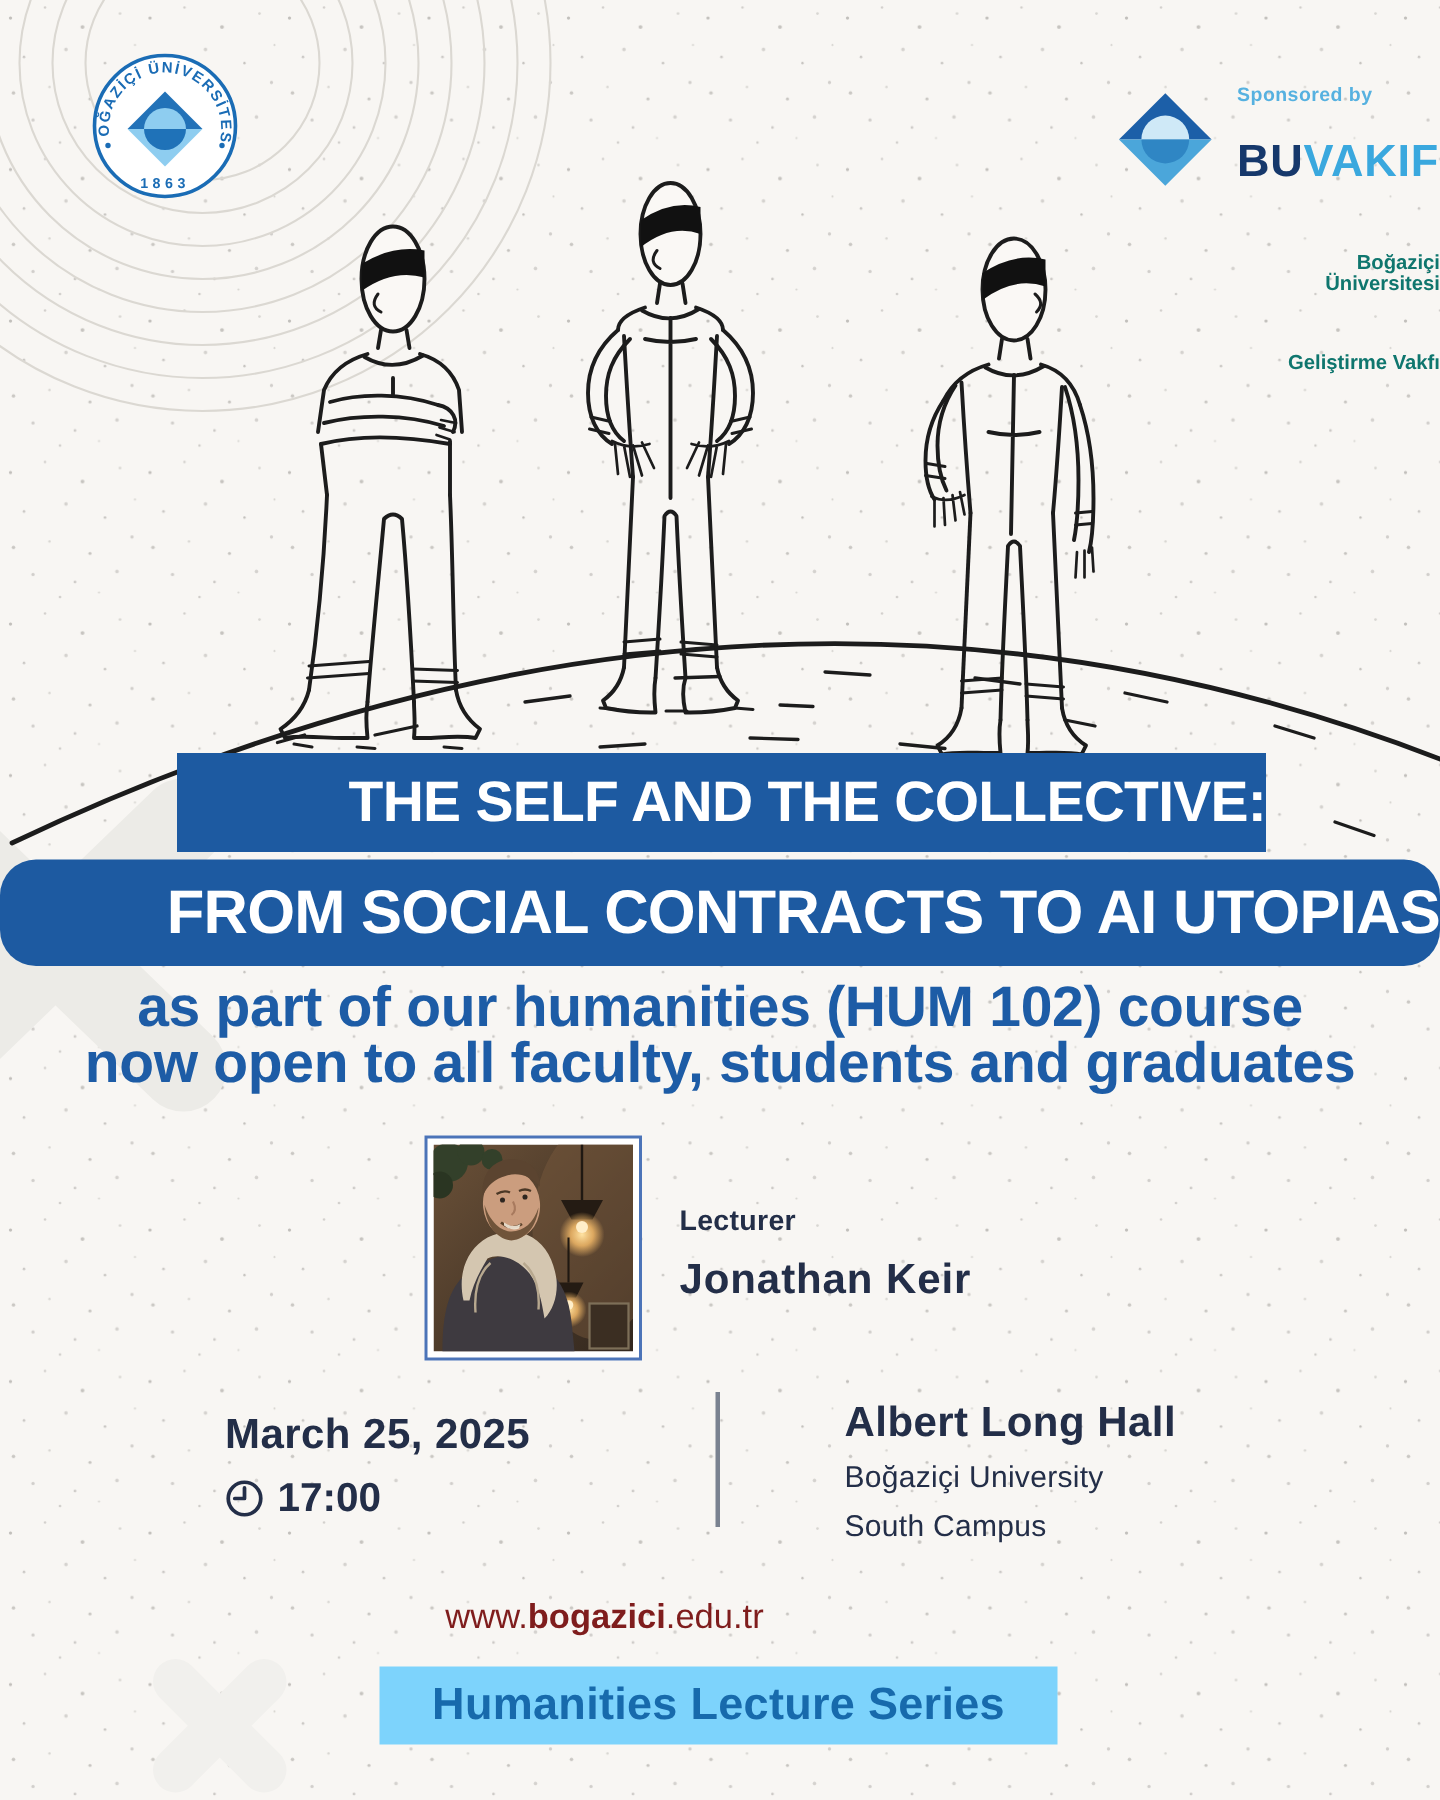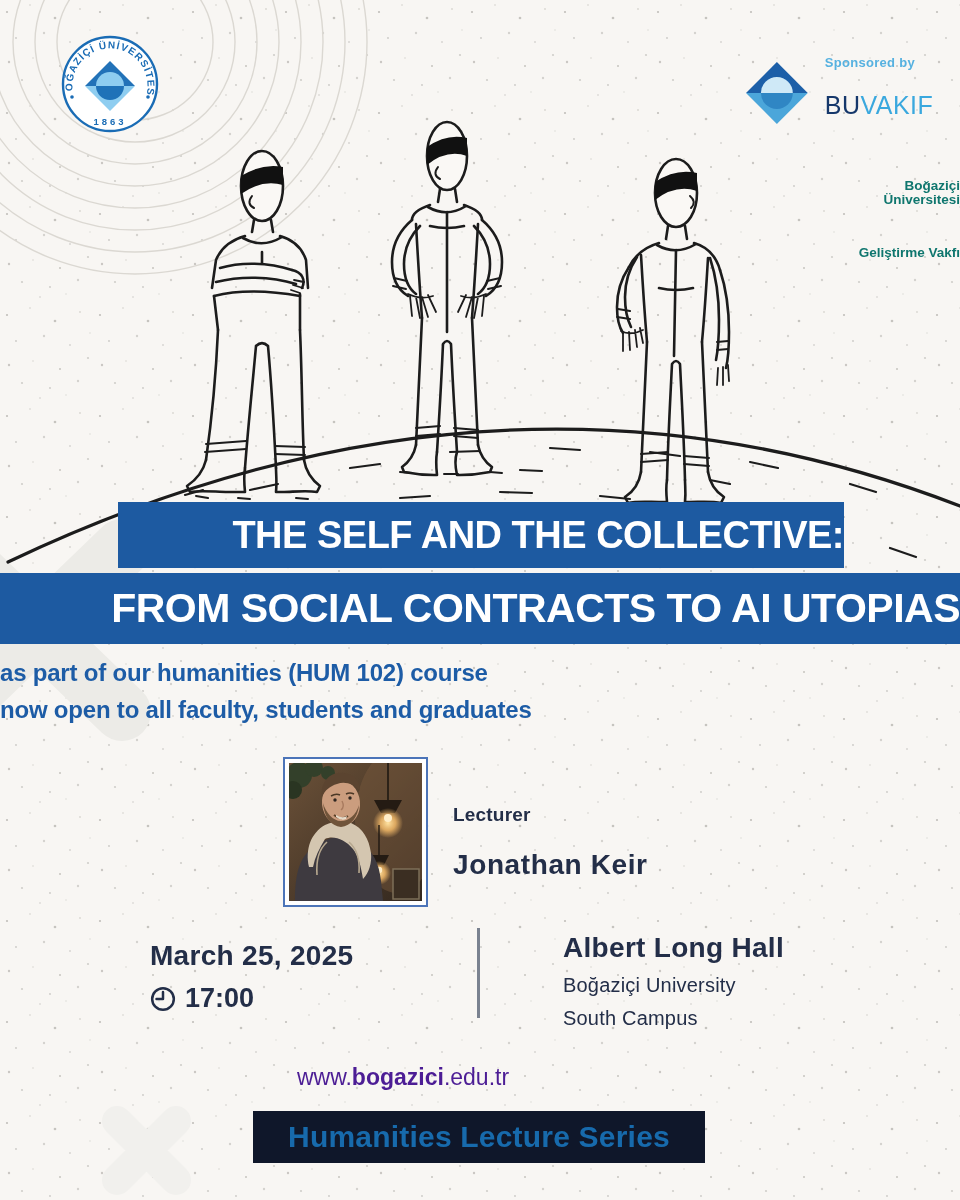--- a/index.html
+++ b/index.html
@@ -10,56 +10,56 @@
 
   
   .bg-layer{left:0;top:0;z-index:0;}
   .illustration{left:0;top:0;z-index:1;pointer-events:none;}
 
   
   .seal{left:60px;top:34px;z-index:3;}
   .sponsor{left:740px;top:56px;z-index:3;display:flex;align-items:flex-start;gap:11px;}
   .sponsor-txt{display:flex;flex-direction:column;line-height:1;gap:20px;}
   .sponsor-label{font-size:13px;font-weight:bold;color:#56b1e0;letter-spacing:.3px;margin-bottom:4px;}
-  .sponsor-name{font-size:25px;font-weight:normal;letter-spacing:.5px;margin-bottom:21px;}
+  .sponsor-name{font-size:30px;font-weight:bold;letter-spacing:.5px;margin-bottom:5px;}
   .sponsor-name .bu{color:#16386b;}
   .sponsor-name .vakif{color:#3aa8de;}
   .sponsor-line{font-size:13.5px;font-weight:bold;color:#0f766e;margin-top:20px;text-align:right;}
 
   
   .band{background:#1d5aa1;color:#ffffff;display:flex;align-items:center;justify-content:flex-end;z-index:4;}
   .band1{left:118px;top:502px;width:726px;height:66px;}
-  .band2{left:0;top:573px;width:960px;height:71px;}
+  .band2{left:0;top:573px;width:960px;height:71px;border-radius:24px;}
   .band1 span{font-size:38px;font-weight:bold;letter-spacing:-.5px;}
   .band2 span{font-size:41px;font-weight:bold;letter-spacing:-.5px;}
 
-  .subtitle{left:0;top:654px;width:960px;z-index:4;
-            color:#1d5ca6;font-size:24px;font-weight:bold;line-height:37px;letter-spacing:-.2px;}
+  .subtitle{left:0;top:654px;width:960px;text-align:center;z-index:4;
+            color:#1d5ca6;font-size:38px;font-weight:bold;line-height:37px;letter-spacing:-.2px;}
 
   
   .photo-frame{left:283px;top:757px;width:133px;height:138px;border:2px solid #4c74b8;background:#ffffff;padding:4px;z-index:4;}
   .lect{left:453px;top:804px;z-index:4;color:#232e48;}
   .lect-label{font-size:19px;font-weight:bold;letter-spacing:.2px;}
-  .lect-name{font-size:28px;font-weight:bold;letter-spacing:.6px;margin-top:23px;}
+  .lect-name{font-size:28px;font-weight:bold;letter-spacing:.6px;margin-top:11px;}
   .lect-affil{font-size:20px;margin-top:7px;letter-spacing:.2px;}
 
   
   .date-block{left:150px;top:940px;z-index:4;color:#232e48;}
   .date-line{font-size:28px;font-weight:bold;letter-spacing:.3px;}
   .time-line{display:flex;align-items:center;gap:9px;margin-top:11px;}
   .time-line .time{font-size:27px;font-weight:bold;}
   .divider{left:477px;top:928px;width:3px;height:90px;background:#7a8290;z-index:4;}
   .venue{left:563px;top:932px;z-index:4;color:#232e48;}
   .venue-name{font-size:28px;font-weight:bold;letter-spacing:.3px;}
   .venue-line{font-size:20px;margin-top:10px;letter-spacing:.2px;}
 
   
-  .website{left:0;top:1064px;width:806px;text-align:center;z-index:4;color:#4c1d95;font-size:23px;}
+  .website{left:0;top:1064px;width:806px;text-align:center;z-index:4;color:#7f1d1d;font-size:23px;}
   .website .bold{font-weight:bold;}
-  .series-band{left:253px;top:1111px;width:452px;height:52px;background:#0f172a;
+  .series-band{left:253px;top:1111px;width:452px;height:52px;background:#7dd3fc;
                display:flex;align-items:center;justify-content:center;z-index:4;}
   .series-band span{color:#176aac;font-size:30px;font-weight:bold;letter-spacing:.2px;}
 </style>
 </head>
 <body>
 
 <div class="poster">
 
   <svg class="abs bg-layer" width="960" height="1200" viewBox="0 0 960 1200">
     <defs>

